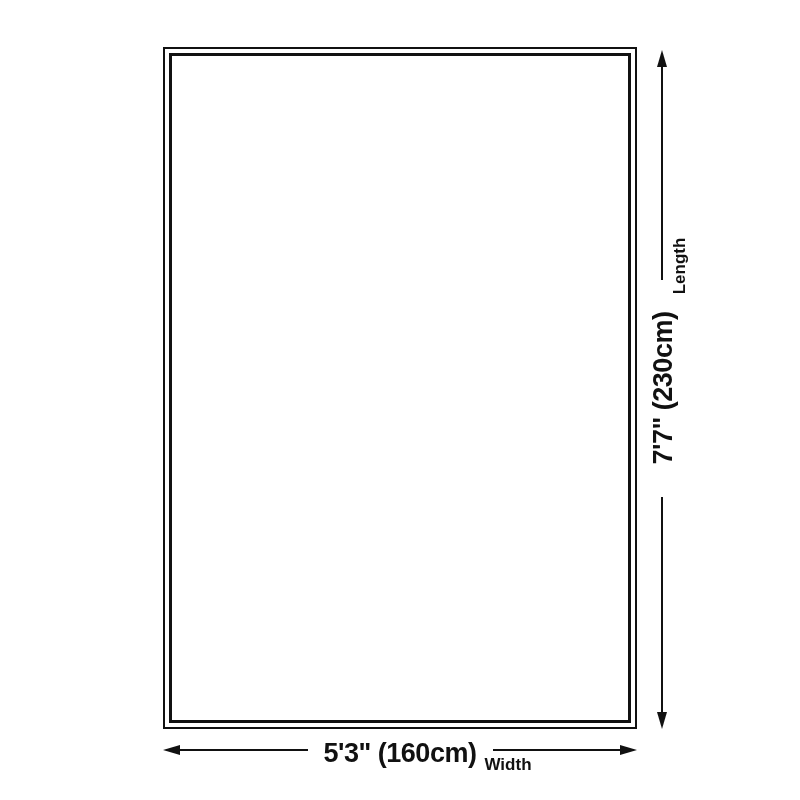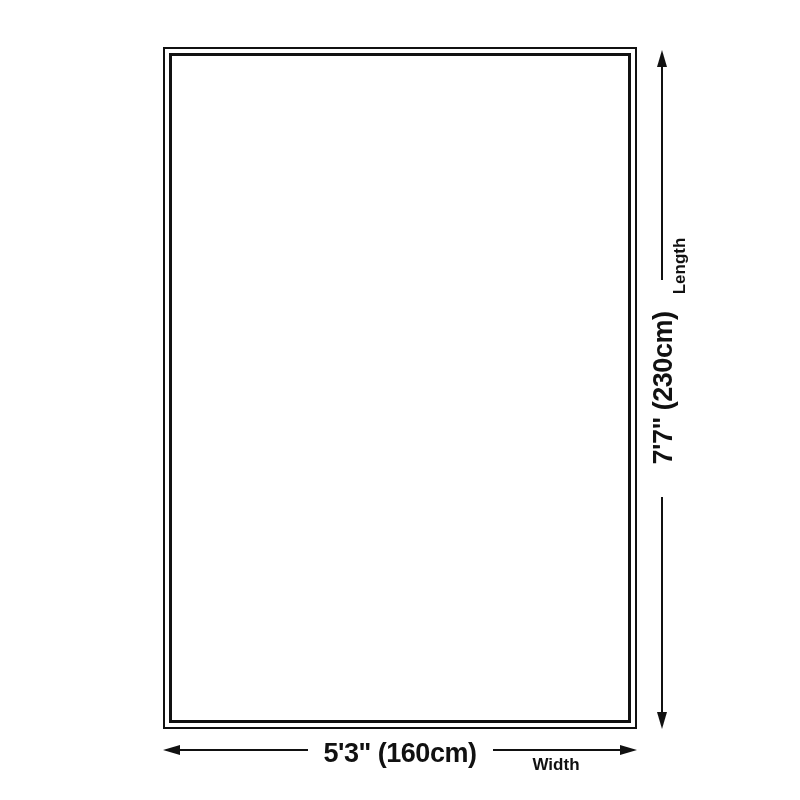--- a/index.html
+++ b/index.html
@@ -84,21 +84,20 @@
     font-weight: 700;
     white-space: nowrap;
   }
   .width-value {
     left: 400px; top: 753px;
     transform: translate(-50%, -50%);
   }
   .width-label {
     left: 508px; top: 765px;
     transform: translate(-50%, -50%);
-    margin-left: 48px;
   }
   .length-value {
     left: 663px; top: 388px;
     transform: translate(-50%, -50%) rotate(-90deg);
     transform-origin: center;
   }
   .length-label {
     left: 680px; top: 266px;
     transform: translate(-50%, -50%) rotate(-90deg);
     transform-origin: center;

